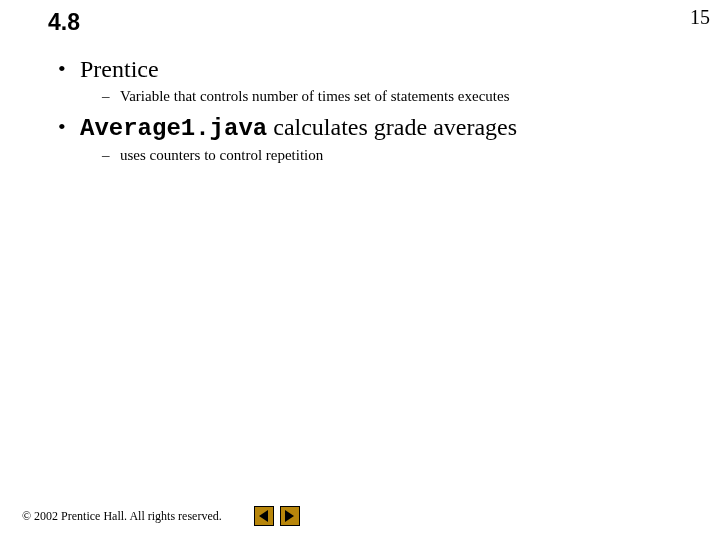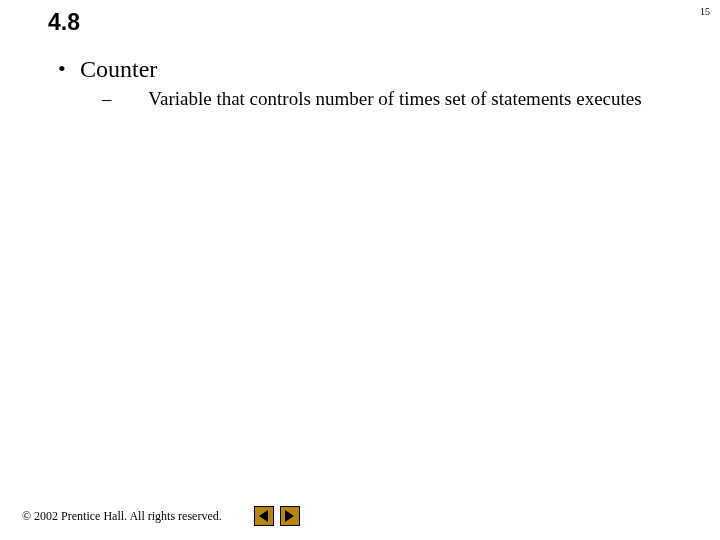--- a/index.html
+++ b/index.html
@@ -10,21 +10,21 @@
     background: #ffffff;
     font-family: "Times New Roman", Times, serif;
     color: #000000;
     position: relative;
     overflow: hidden;
   }
   .page-number {
     position: absolute;
     top: 6px;
     right: 10px;
-    font-size: 10px;
+    font-size: 20px;
   }
   .title-block {
     display: flex;
     align-items: flex-start;
     padding: 8px 30px 0 48px;
     font-family: Arial, Helvetica, sans-serif;
     font-weight: bold;
     font-size: 23px;
     line-height: 1.3;
   }
@@ -56,22 +56,21 @@
     position: absolute;
     left: 0;
     top: 0;
     font-size: 22px;
     line-height: 1.2;
   }
   ul.level2 {
     list-style: none;
     margin: 4px 0 8px 0;
     padding: 0 0 0 22px;
-    font-size: 19px;
-    text-align: center;
+    font-size: 15px;
   }
   ul.level2 > li {
     position: relative;
     padding-left: 18px;
     margin: 2px 0;
     line-height: 1.25;
   }
   ul.level2 > li::before {
     content: "–";
     position: absolute;
@@ -129,23 +128,29 @@
 <div class="title-block">
   <div class="title-number">4.8</div>
   <div class="title-text">
     <br>
   </div>
 </div>
 
 <div class="content">
   <ul class="level1">
     <li>
-      <span>Counter</span>
+      <span>Prentice</span>
       <ul class="level2">
         <li>Variable that controls number of times set of statements executes</li>
+      </ul>
+    </li>
+    <li>
+      <span class="code">Average1.java</span><span> calculates grade averages</span>
+      <ul class="level2">
+        <li>uses counters to control repetition</li>
       </ul>
     </li>
   </ul>
 </div>
 
 <div class="footer">
   <div class="copyright">© 2002 Prentice Hall. All rights reserved.</div>
   <div class="nav-buttons">
     <div class="nav-btn">
       <div class="tri-left"></div>

